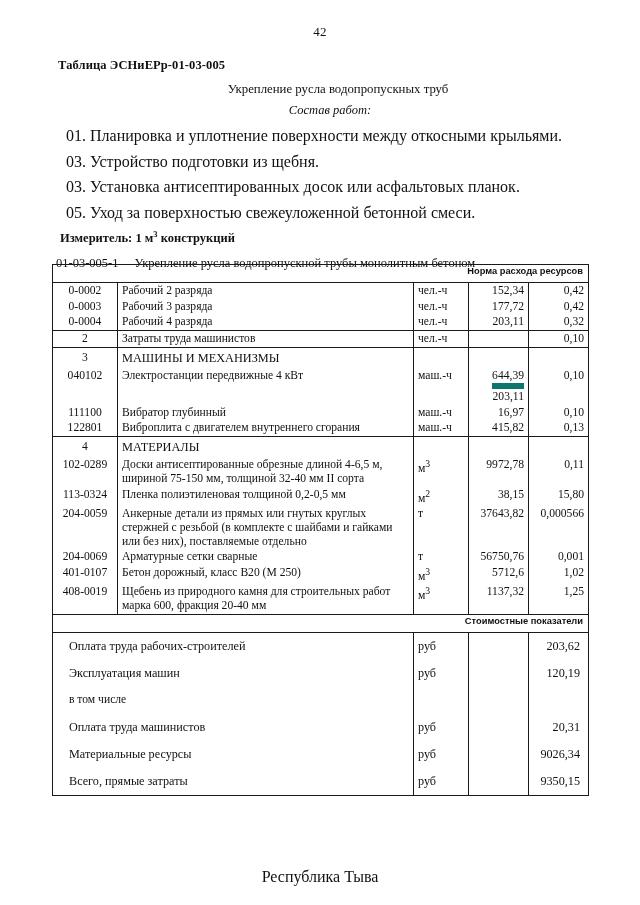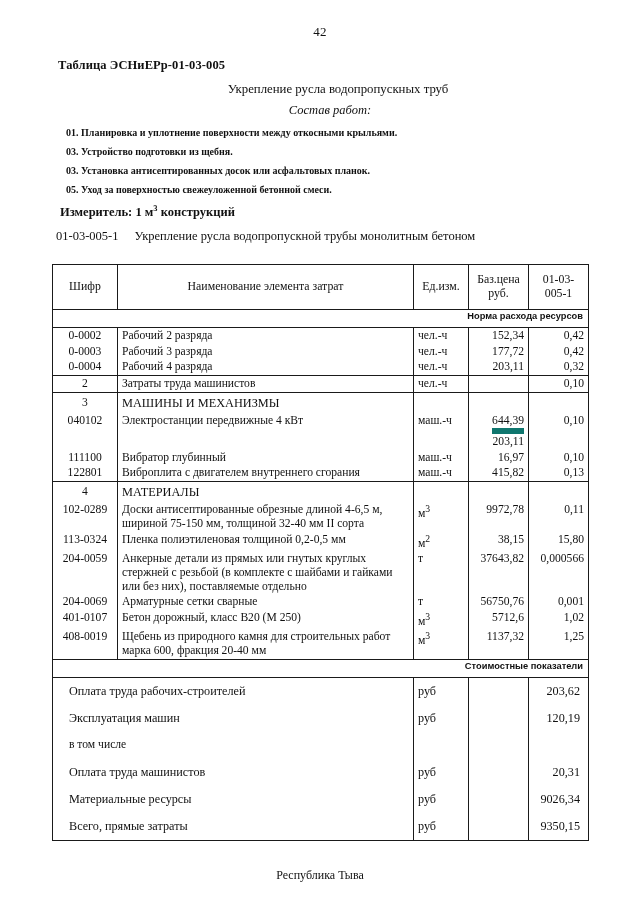--- a/index.html
+++ b/index.html
@@ -49,24 +49,23 @@
     font-size: 12.5px;
     margin: 6px 0 0 0;
     padding-left: 20px;
   }
   .work-list {
     margin: 9px 0 0 0;
     padding: 0;
     list-style: none;
   }
   .work-list li {
-    font-size: 10px;
+    font-size: 16px;
     margin: 0 0 8px 66px;
     line-height: 1.1;
-    font-weight: bold;
   }
   .measure {
     font-weight: bold;
     font-size: 12.5px;
     margin: 2px 0 0 60px;
   }
   .measure sup { font-size: 8.5px; vertical-align: super; }
   .sub-code-line {
     font-size: 12.5px;
     margin: 9px 0 0 56px;
@@ -137,21 +136,21 @@
   .totals td.lbl { padding-left: 16px; }
   .totals td.unitc { text-align: left; }
   .totals td.valc { text-align: right; padding-right: 8px; }
 
   .footer-note {
     position: absolute;
     left: 0;
     top: 844px;
     width: 640px;
     text-align: center;
-    font-size: 12px;
+    font-size: 16px;
   }
 </style>
 </head>
 <body>
 
 <div class="page">
 
   <div class="page-number">42</div>
 
   <div class="table-code">Таблица  ЭСНиЕРр-01-03-005</div>
@@ -174,27 +173,20 @@
   <table class="rates-table">
     <colgroup>
       <col class="c-code">
         <col class="c-name">
         <col class="c-unit">
         <col class="c-price">
         <col class="c-val">
     </colgroup>
     <tbody>
 
-      <tr class="hdr">
-        <td>Шифр</td>
-        <td>Наименование элемента затрат</td>
-        <td>Ед.изм.</td>
-        <td><span>Баз.цена</span><br><span>руб.</span></td>
-        <td>01-03-005-1</td>
-      </tr>
 
       <tr class="banner">
         <td colspan="5">Норма расхода ресурсов</td>
       </tr>
 
       <tr>
         <td class="c-code-cell nb-bottom">0-0002</td>
         <td class="nb-bottom">Рабочий 2 разряда</td>
         <td class="ctr nb-bottom">чел.-ч</td>
         <td class="num nb-bottom">152,34</td>

